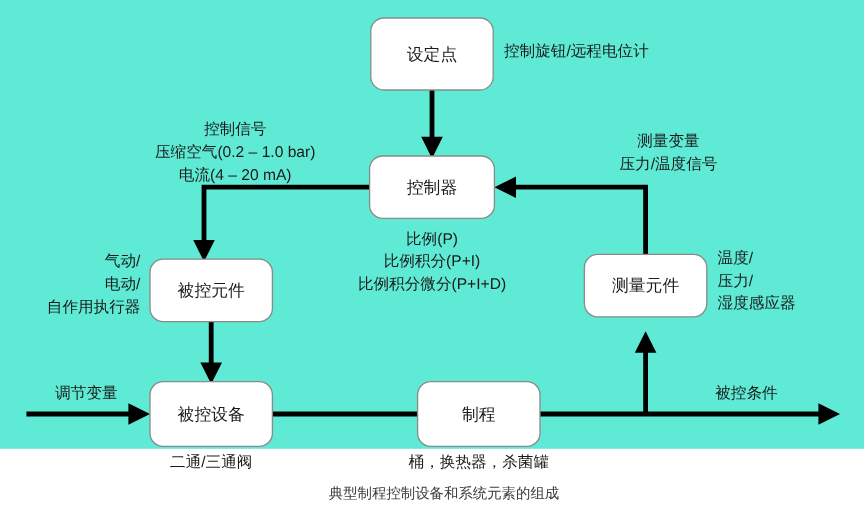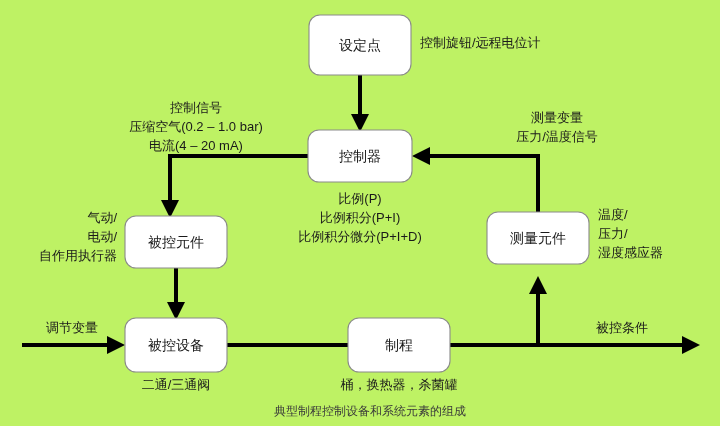--- a/index.html
+++ b/index.html
@@ -9,22 +9,22 @@
   }
   body {
     width: 720px;
     height: 435px;
     overflow: hidden;
     font-family: "Liberation Sans", "DejaVu Sans", sans-serif;
   }
   #diagram-root {
     position: relative;
     width: 720px;
-    height: 426px;
-    background: #bef264;
+    height: 374px;
+    background: #5eead4;
   }
   svg.diagram-canvas {
     display: block;
     width: 720px;
     height: 435px;
   }
   .node-box {
     fill: #ffffff;
     stroke: #8a8a8a;
     stroke-width: 1.1;

